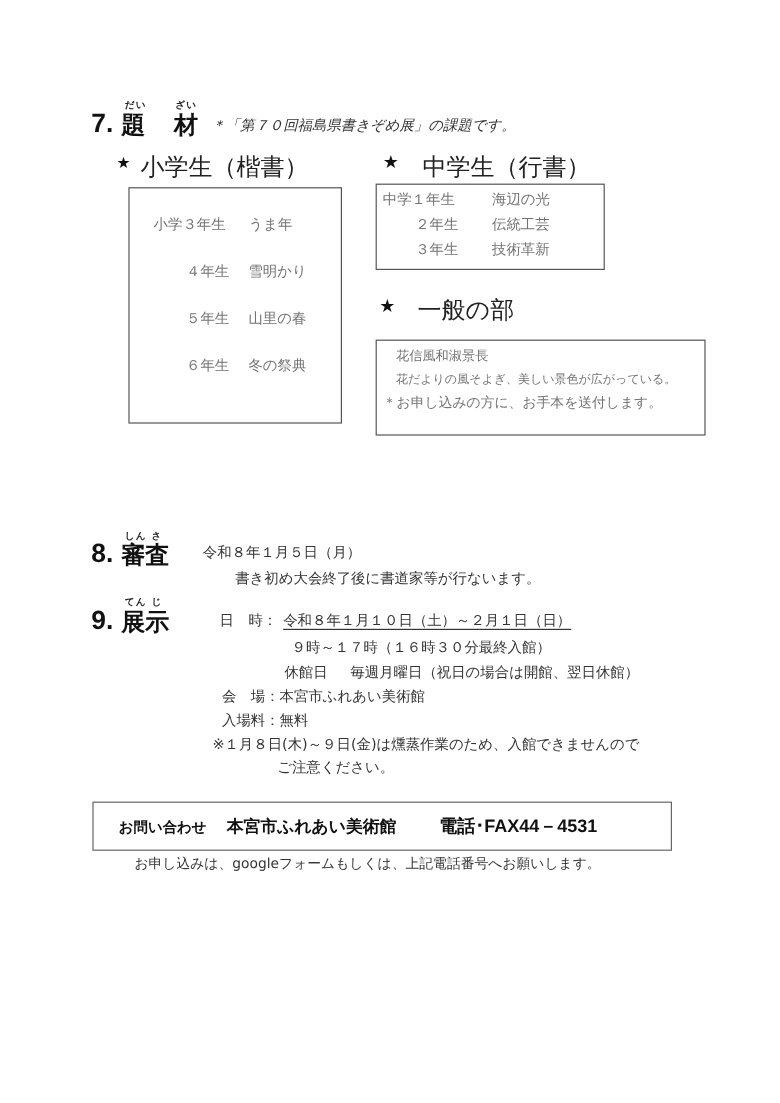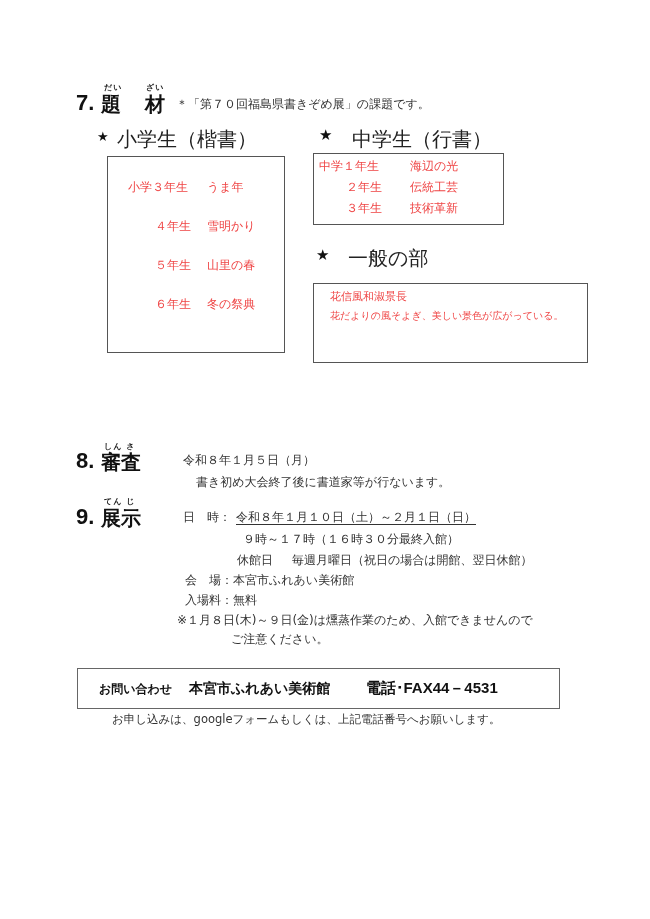--- a/index.html
+++ b/index.html
@@ -6,36 +6,36 @@
   body { width:650px; height:919px; position:relative; overflow:hidden;
          font-family:"DejaVu Sans", "Liberation Sans", sans-serif; color:#222; }
   .abs { position:absolute; white-space:nowrap; }
   .sec-num { font-family:"Liberation Sans", sans-serif; font-weight:bold; font-size:22px; color:#111; }
   .sec-title { font-weight:bold; font-size:20px; color:#111; }
   .ruby { font-size:8px; color:#222; font-weight:bold; letter-spacing:1px; }
   .note { font-size:12px; color:#333; }
   .star-head { font-size:20px; color:#222; }
   .star { font-size:15px; color:#111; }
   .box { position:absolute; border:1.5px solid #555; background:#fff; }
-  .item { font-size:12px; color:#ef4444; position:absolute; white-space:nowrap; }
+  .item { font-size:12px; color:#737373; position:absolute; white-space:nowrap; }
   .body-text { font-size:12px; color:#333; }
   .underline { text-decoration:underline; text-underline-offset:3px; }
   .contact-box { position:absolute; border:1.5px solid #666; }
   .contact { font-weight:bold; color:#111; }
 </style>
 </head>
 <body>
 
 <div>
   <span class="abs ruby" style="left:104px;top:82px;">だい</span>
   <span class="abs ruby" style="left:146px;top:82px;">ざい</span>
   <span class="abs sec-num" style="left:76px;top:90px;">7.</span>
   <span class="abs sec-title" style="left:101px;top:91px;">題</span>
   <span class="abs sec-title" style="left:145px;top:91px;">材</span>
-  <span class="abs note" style="left:176px;top:96px;">＊「第７０回福島県書きぞめ展」の課題です。</span>
+  <span class="abs note" style="left:176px;top:96px;font-style:italic;">＊「第７０回福島県書きぞめ展」の課題です。</span>
 
   <span class="abs star" style="left:97px;top:129px;font-size:13px;">★</span>
   <span class="abs star-head" style="left:117px;top:126px;">小学生（楷書）</span>
   <div class="box" style="left:107px;top:156px;width:176px;height:195px;">
     <span class="item" style="left:20px;top:22px;">小学３年生</span>
     <span class="item" style="left:99px;top:22px;">うま年</span>
     <span class="item" style="left:47px;top:61px;">４年生</span>
     <span class="item" style="left:99px;top:61px;">雪明かり</span>
     <span class="item" style="left:47px;top:100px;">５年生</span>
     <span class="item" style="left:99px;top:100px;">山里の春</span>
@@ -52,28 +52,29 @@
     <span class="item" style="left:96px;top:25px;">伝統工芸</span>
     <span class="item" style="left:32px;top:46px;">３年生</span>
     <span class="item" style="left:96px;top:46px;">技術革新</span>
   </div>
 
   <span class="abs star" style="left:316px;top:246px;">★</span>
   <span class="abs star-head" style="left:348px;top:245px;">一般の部</span>
   <div class="box" style="left:313px;top:283px;width:273px;height:78px;">
     <span class="item" style="left:16px;top:5px;font-size:11px;">花信風和淑景長</span>
     <span class="item" style="left:16px;top:25px;font-size:10px;text-align:right;">花だよりの風そよぎ、美しい景色が広がっている。</span>
+    <span class="item" style="left:5px;top:44px;font-size:11.5px;">＊お申し込みの方に、お手本を送付します。</span>
   </div>
 </div>
 
 <div>
   <span class="abs ruby" style="left:104px;top:441px;">しん さ</span>
   <span class="abs sec-num" style="left:76px;top:448px;">8.</span>
   <span class="abs sec-title" style="left:101px;top:449px;">審査</span>
-  <span class="abs body-text" style="left:183px;top:452px;">令和８年１月５日（月）</span>
+  <span class="abs body-text" style="left:169px;top:452px;">令和８年１月５日（月）</span>
   <span class="abs body-text" style="left:196px;top:474px;">書き初め大会終了後に書道家等が行ないます。</span>
 </div>
 
 <div>
   <span class="abs ruby" style="left:104px;top:496px;">てん じ</span>
   <span class="abs sec-num" style="left:76px;top:504px;">9.</span>
   <span class="abs sec-title" style="left:101px;top:505px;">展示</span>
   <span class="abs body-text" style="left:183px;top:509px;">日　時：</span>
   <span class="abs body-text underline" style="left:236px;top:509px;">令和８年１月１０日（土）～２月１日（日）</span>
   <span class="abs body-text" style="left:243px;top:531px;">９時～１７時（１６時３０分最終入館）</span>

